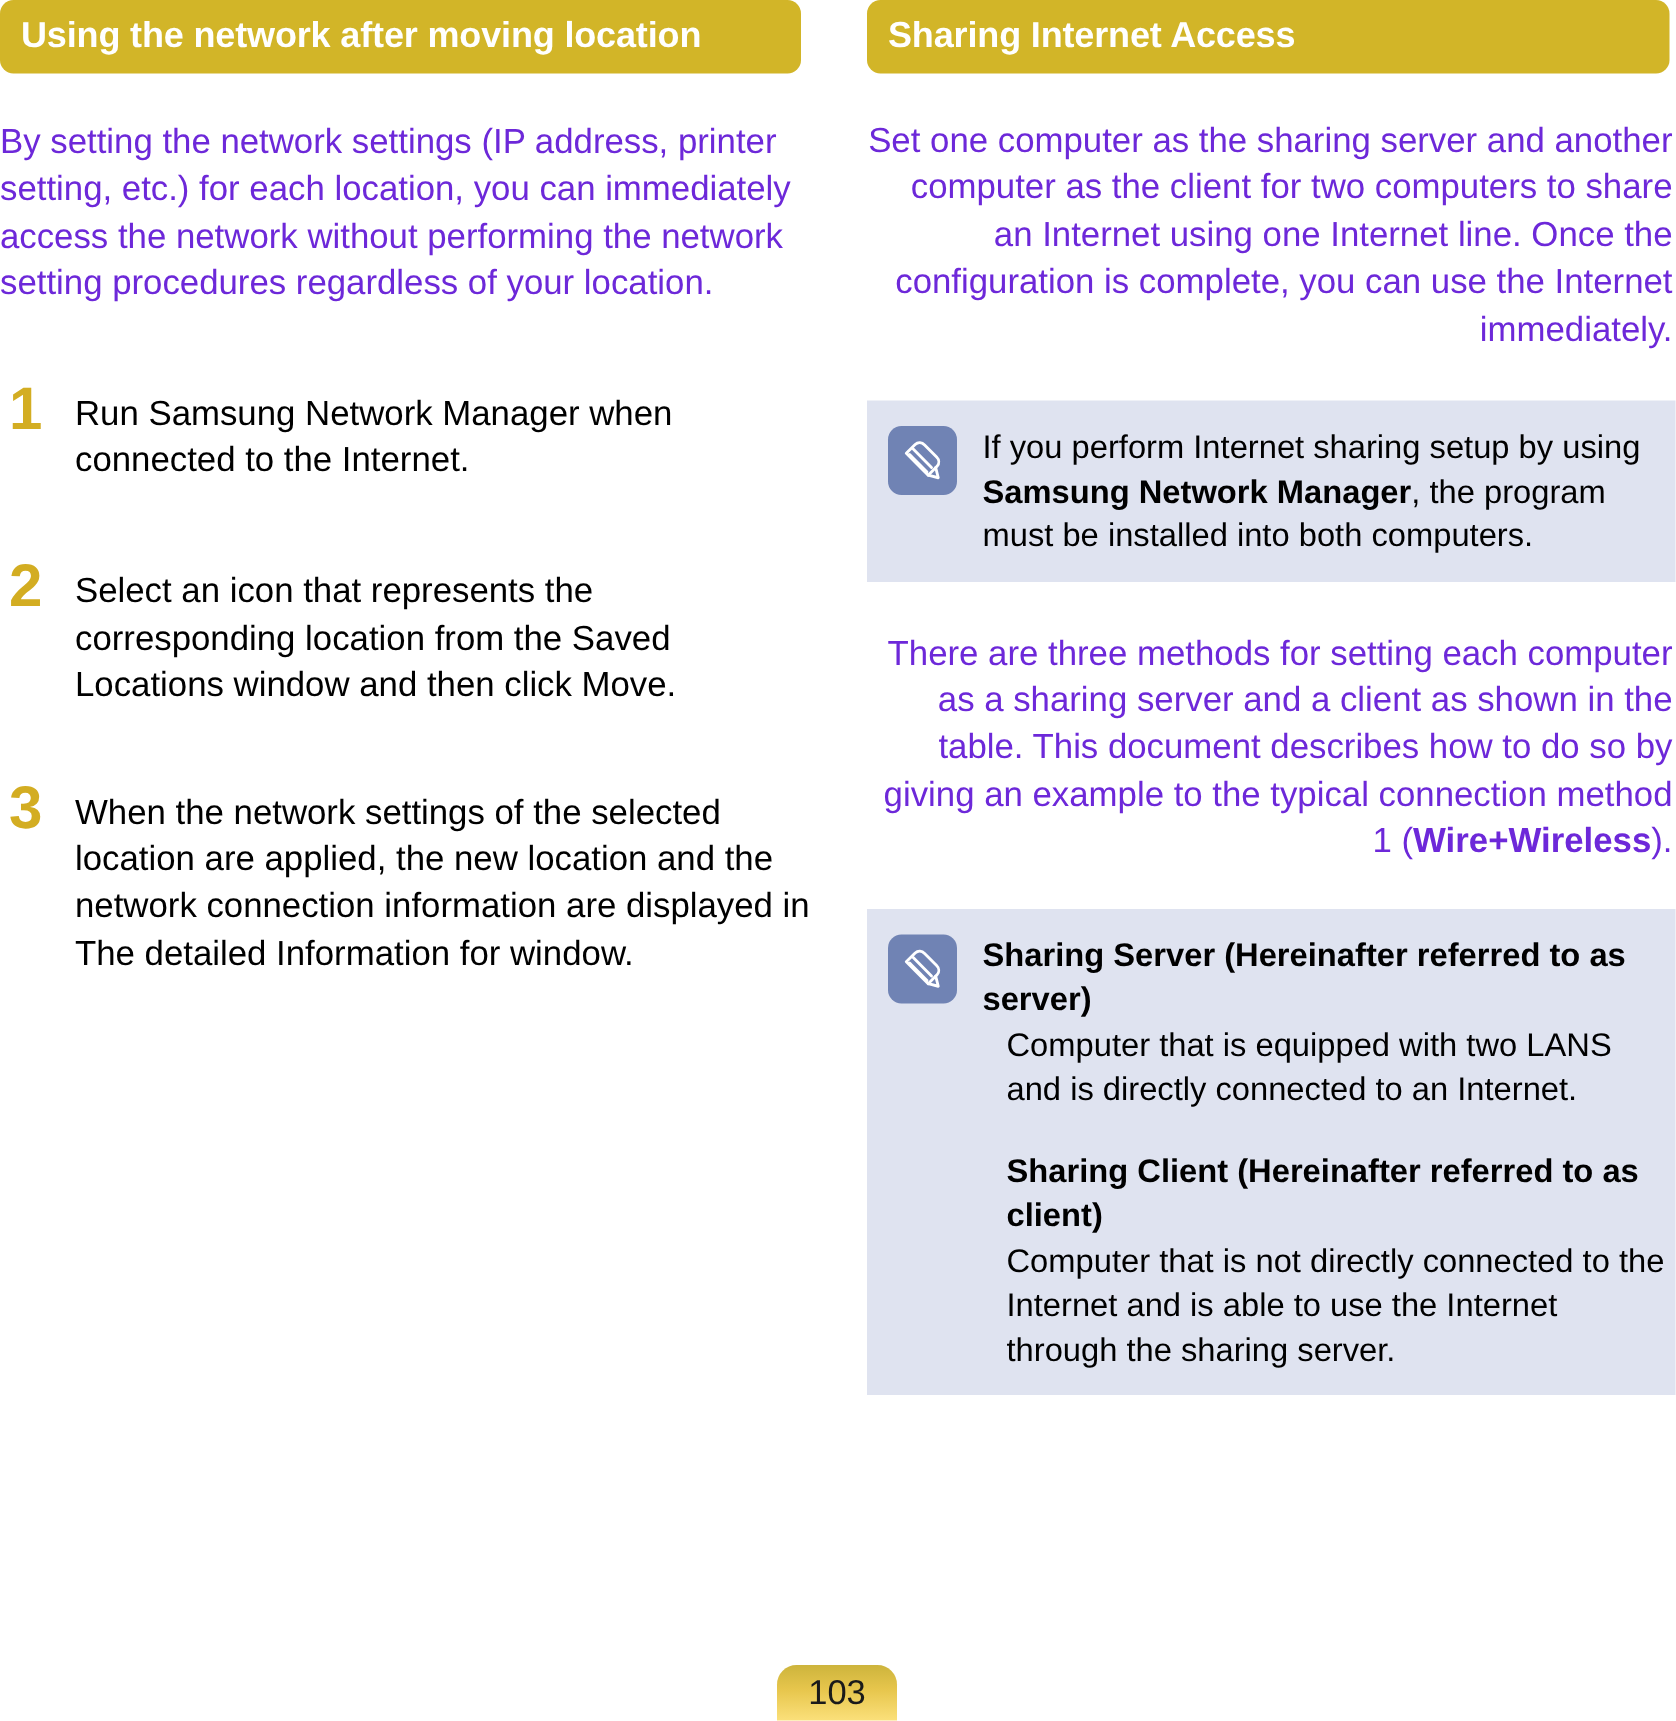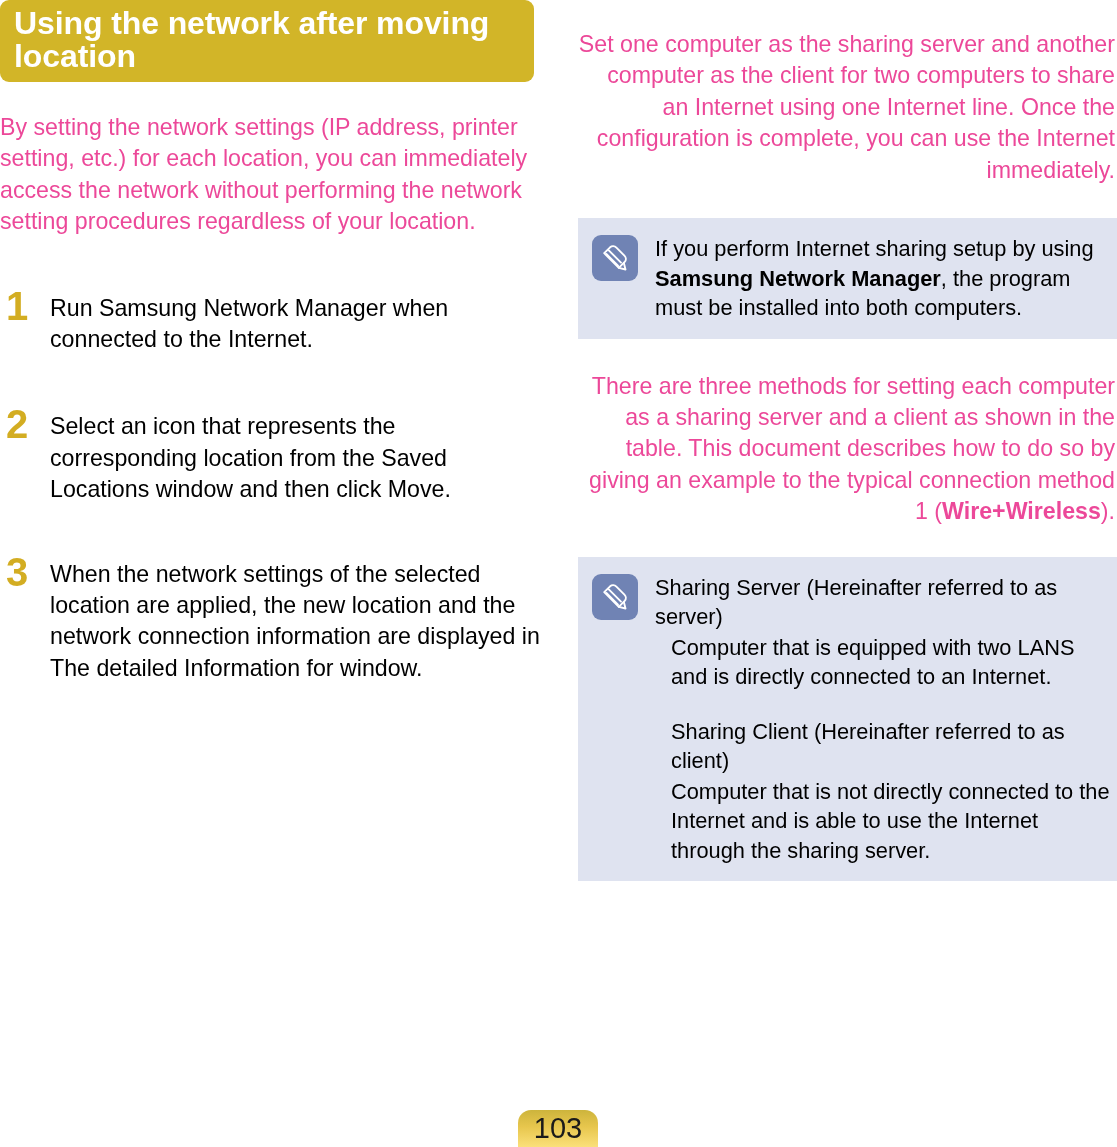--- a/index.html
+++ b/index.html
@@ -35,34 +35,34 @@
     left: 578px;
     top: 0px;
     width: 539px;
   }
 
   
   .section-head {
     background: #d2b528;
     color: #ffffff;
     font-weight: bold;
-    font-size: 32px;
+    font-size: 24px;
     line-height: 33px;
     border-radius: 9px;
     padding: 7px 14px 9px 14px;
     letter-spacing: -0.1px;
   }
   .section-head.left  { width: 534px; }
   .section-head.right { width: 535px; }
 
   
   .body-text {
     font-size: 23.2px;
     line-height: 31.4px;
-    color: #ec4899;
+    color: #6d28d9;
   }
   .p-left  { width: 540px; }
   .p-right { width: 537px; text-align: right; }
 
   
   .step {
     position: relative;
     padding-left: 50px;
     width: 545px;
   }
@@ -103,39 +103,39 @@
   }
   .note-icon svg { display: block; }
   .note-body {
     flex: 1 1 auto;
     font-size: 21.8px;
     line-height: 29.5px;
     padding-top: 2px;
   }
   .note-body b { font-weight: bold; }
   .note-title {
-    font-weight: normal;
+    font-weight: bold;
     font-size: 21.8px;
     line-height: 29px;
   }
   .note-para { margin-top: 2px; margin-left: 16px; }
   .note-para.spaced { margin-top: 25px; }
 
   
   .page-num {
     position: absolute;
     left: 518px;
     top: 1110px;
     width: 80px;
     height: 37px;
     border-top-left-radius: 13px;
     border-top-right-radius: 13px;
     background: linear-gradient(to bottom, #cdb43c 0%, #e7c64d 45%, #fbe07a 100%);
     color: #1a1a1a;
-    font-size: 29px;
+    font-size: 23px;
     line-height: 37px;
     text-align: center;
     font-family: "Liberation Sans", sans-serif;
   }
   .spacer-30 { height: 30px; }
 </style>
 </head>
 <body>
 
 <div class="page">
@@ -166,20 +166,21 @@
 
     <div class="step">
       <span class="step-num">3</span>
       <span class="step-text">When the network settings of the selected location are applied, the new location and the network connection information are displayed in The detailed Information for window.</span>
     </div>
 
   </div>
 
   <div class="col-right">
 
+    <div class="section-head right">Sharing Internet Access</div>
 
     <div style="height:29px"></div>
 
     <div class="body-text p-right">Set one computer as the sharing server and another computer as the client for two computers to share an Internet using one Internet line. Once the configuration is complete, you can use the Internet immediately.</div>
 
     <div style="height:32px"></div>
 
     <div class="note">
       <span class="note-icon">
         <svg width="30" height="30" viewBox="0 0 30 30" aria-hidden="true">

